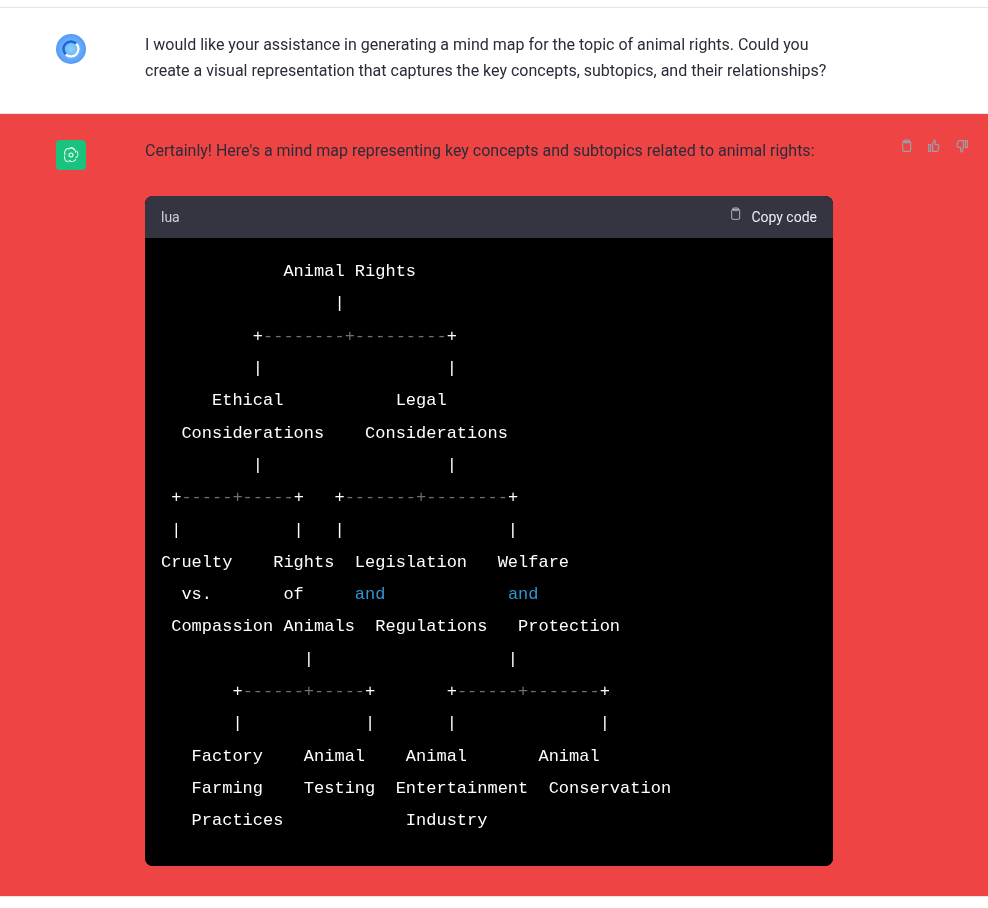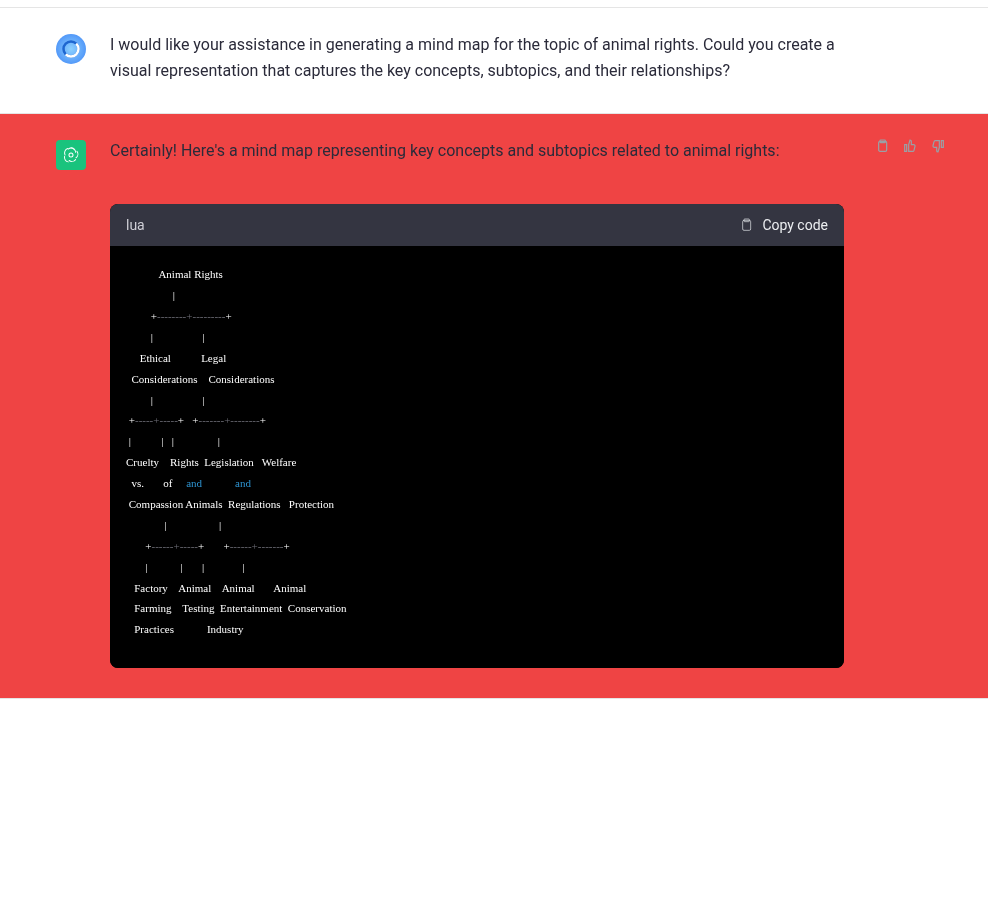--- a/index.html
+++ b/index.html
@@ -8,22 +8,23 @@
       background: #fff;
       width: 988px;
       color: #1a1a2e;
     }
     .topbar {
       height: 8px;
       border-bottom: 1px solid #e5e5e5;
     }
     .msg-row {
       display: flex;
-      padding: 24px 40px 30px 56px;
+      padding: 24px 16px 30px 56px;
       border-bottom: 1px solid #e5e5e5;
+      gap: 35px;
     }
     .msg-row.user {
       background: #fff;
     }
     .msg-row.assistant {
       background: #ef4444;
     }
     .avatar {
       flex: 0 0 30px;
       width: 30px;
@@ -58,50 +59,49 @@
       justify-content: flex-end;
       gap: 10px;
       color: #9aa0a6;
     }
     .action-btn {
       width: 18px;
       height: 18px;
       cursor: pointer;
     }
     .code-wrap {
-      margin-top: 40px;
+      margin-top: 32px;
       border-radius: 8px;
       overflow: hidden;
       background: #000;
     }
     .code-header {
       display: flex;
       justify-content: space-between;
       align-items: center;
       background: #343541;
       color: #cfcfd6;
       padding: 10px 16px;
       font-size: 14px;
     }
     .copy-btn {
       display: flex;
-      align-items: center;
       gap: 8px;
       cursor: pointer;
       color: #eceef1;
       font-size: 14px;
     }
     .copy-btn svg, .action-btn svg { width: 16px; height: 16px; stroke: currentColor; fill: none; }
     .code-body {
       padding: 18px 16px 28px 16px;
       background: #000;
     }
     pre {
-      font-family: Liberation Serif, serif;
-      font-size: 11px;
+      font-family: Liberation Mono, monospace;
+      font-size: 17px;
       line-height: 1.9;
       color: #fff;
       white-space: pre;
     }
     .dim { color: #6e6e77; }
     .kw  { color: #2e95d3; }
   </style>
 </head>
 <body>
 

